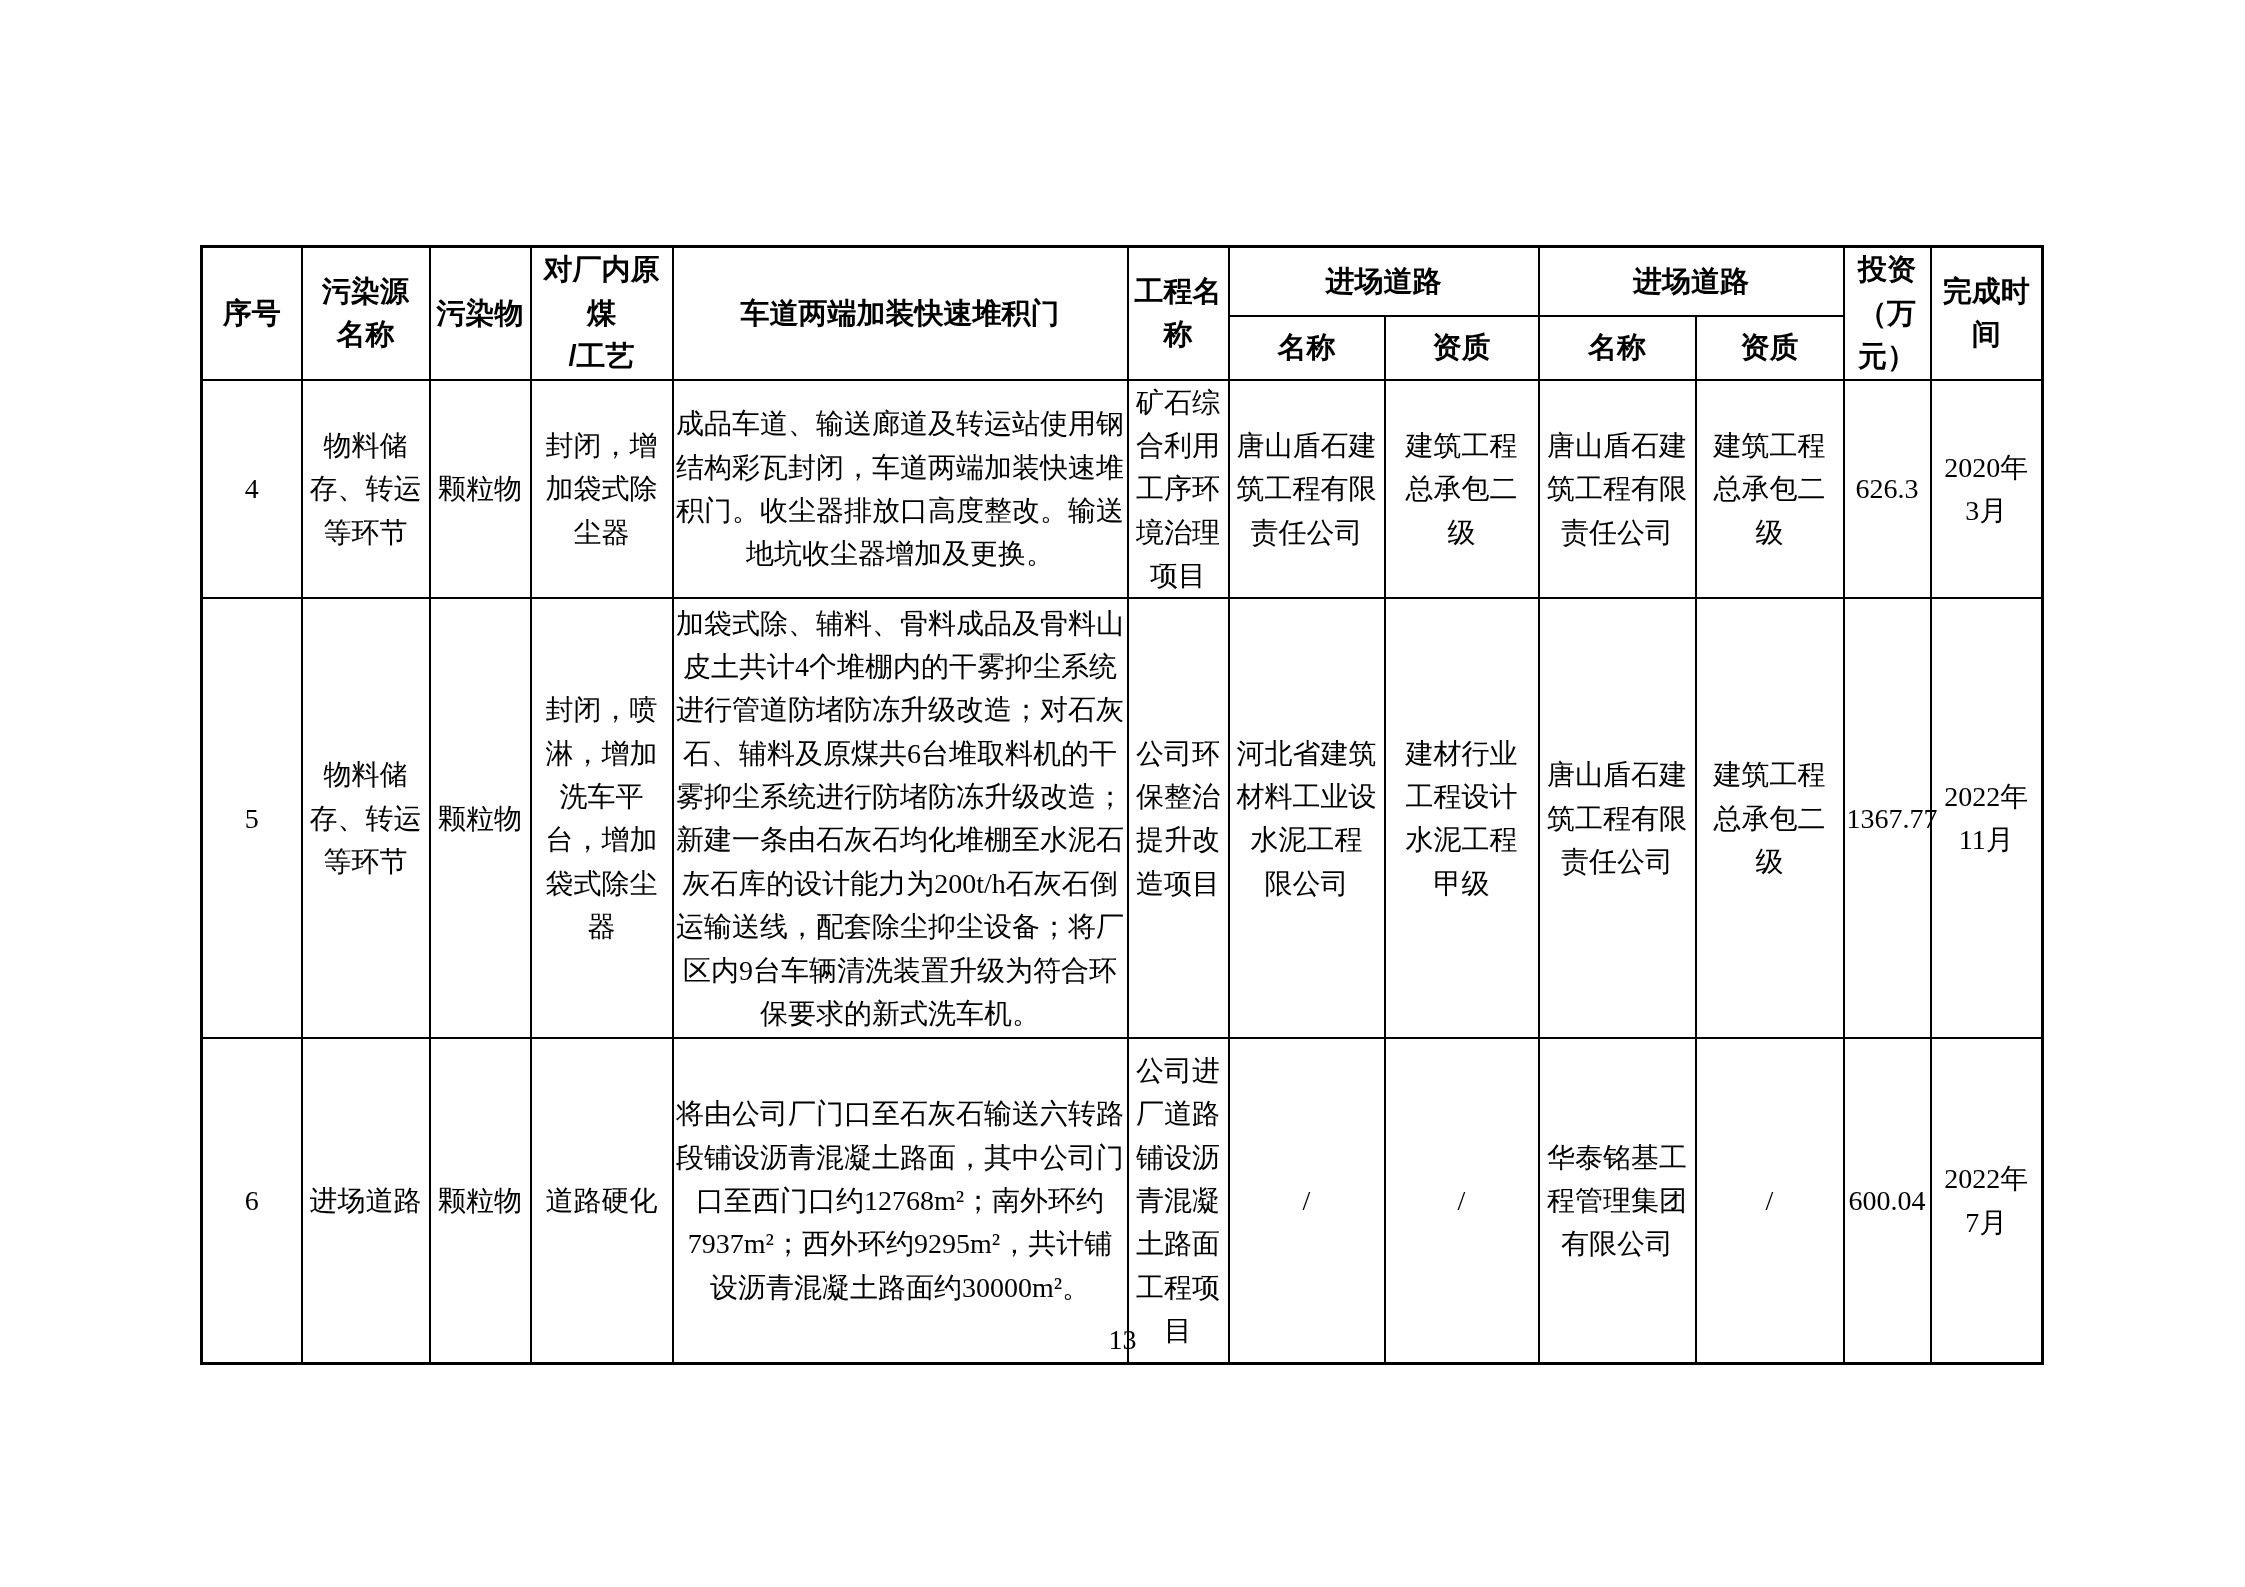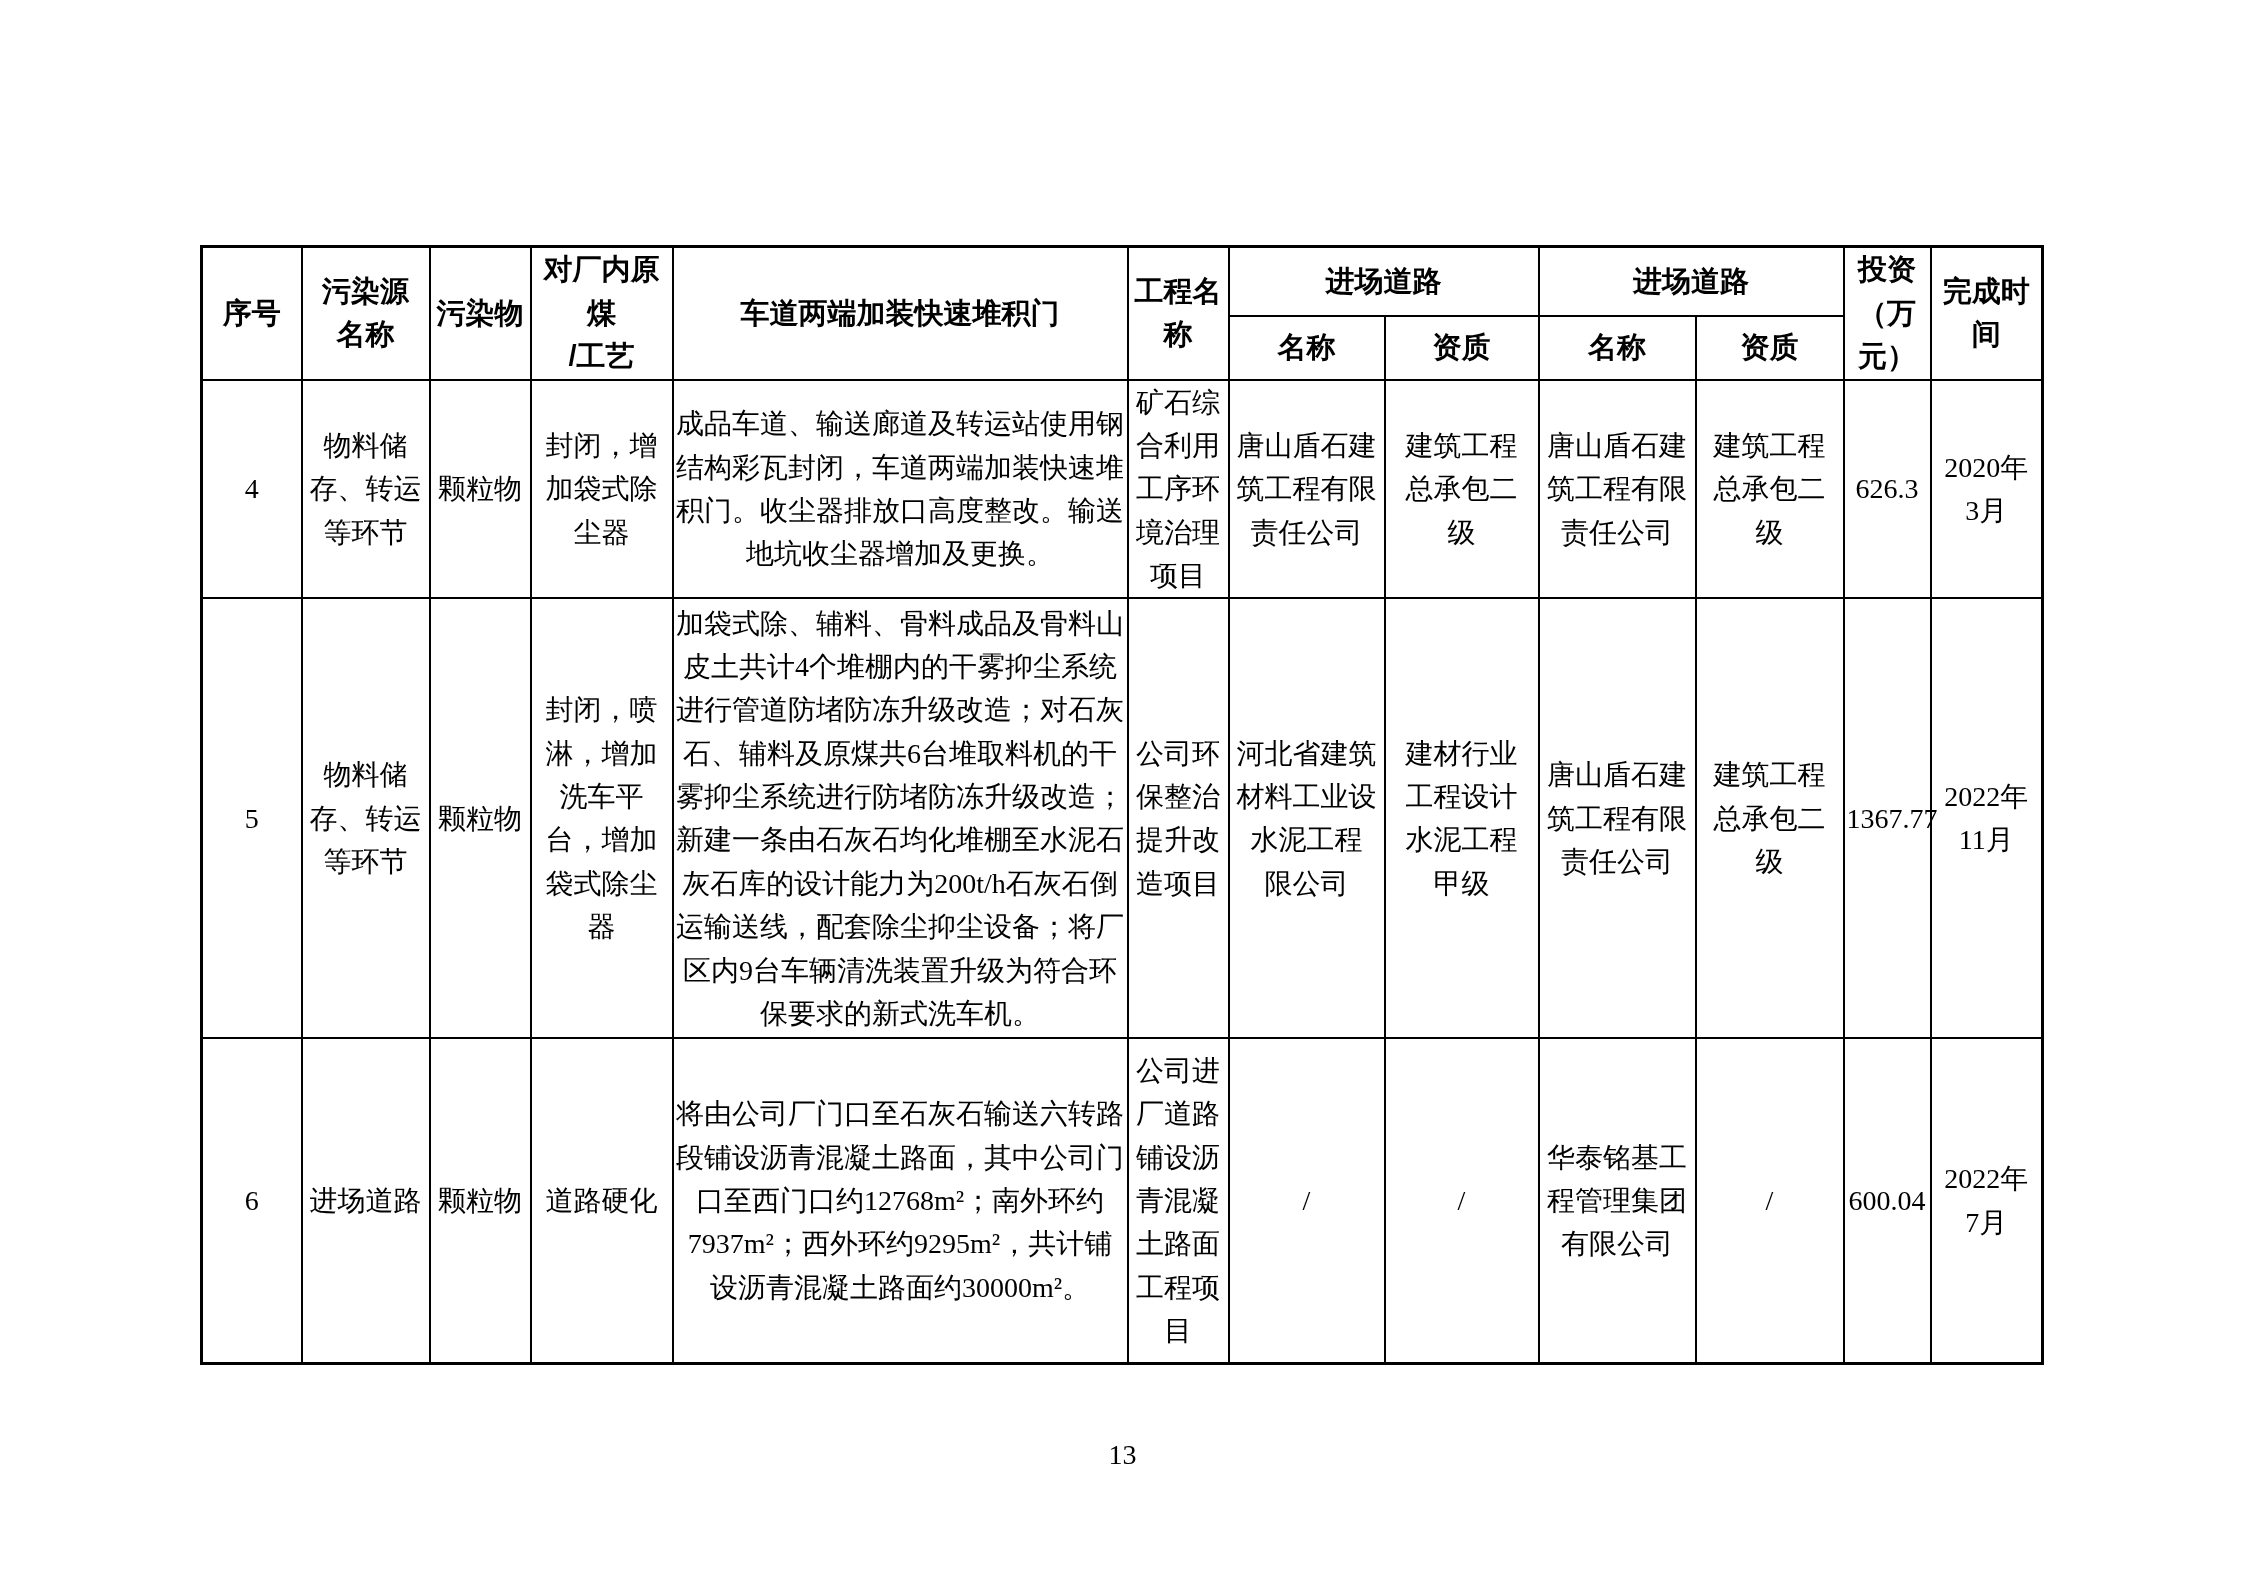--- a/index.html
+++ b/index.html
@@ -38,21 +38,21 @@
   .cell-params {
     text-align:justify;
     text-align-last:center;
     text-justify:inter-ideograph;
     font-size:27px;
     line-height:1.58;
     padding:0 6px;
   }
   .cell-project { line-height:1.4;font-family:Liberation Serif, serif; }
   .page-number {
-    position:absolute; left:0; top:1439px; width:100%;
+    position:absolute; left:0; top:1324px; width:100%;
     text-align:center; font-size:28px;
   }
 </style>
 </head>
 <body>
 
 <div class="page">
 
   <table class="report">
     <colgroup>

